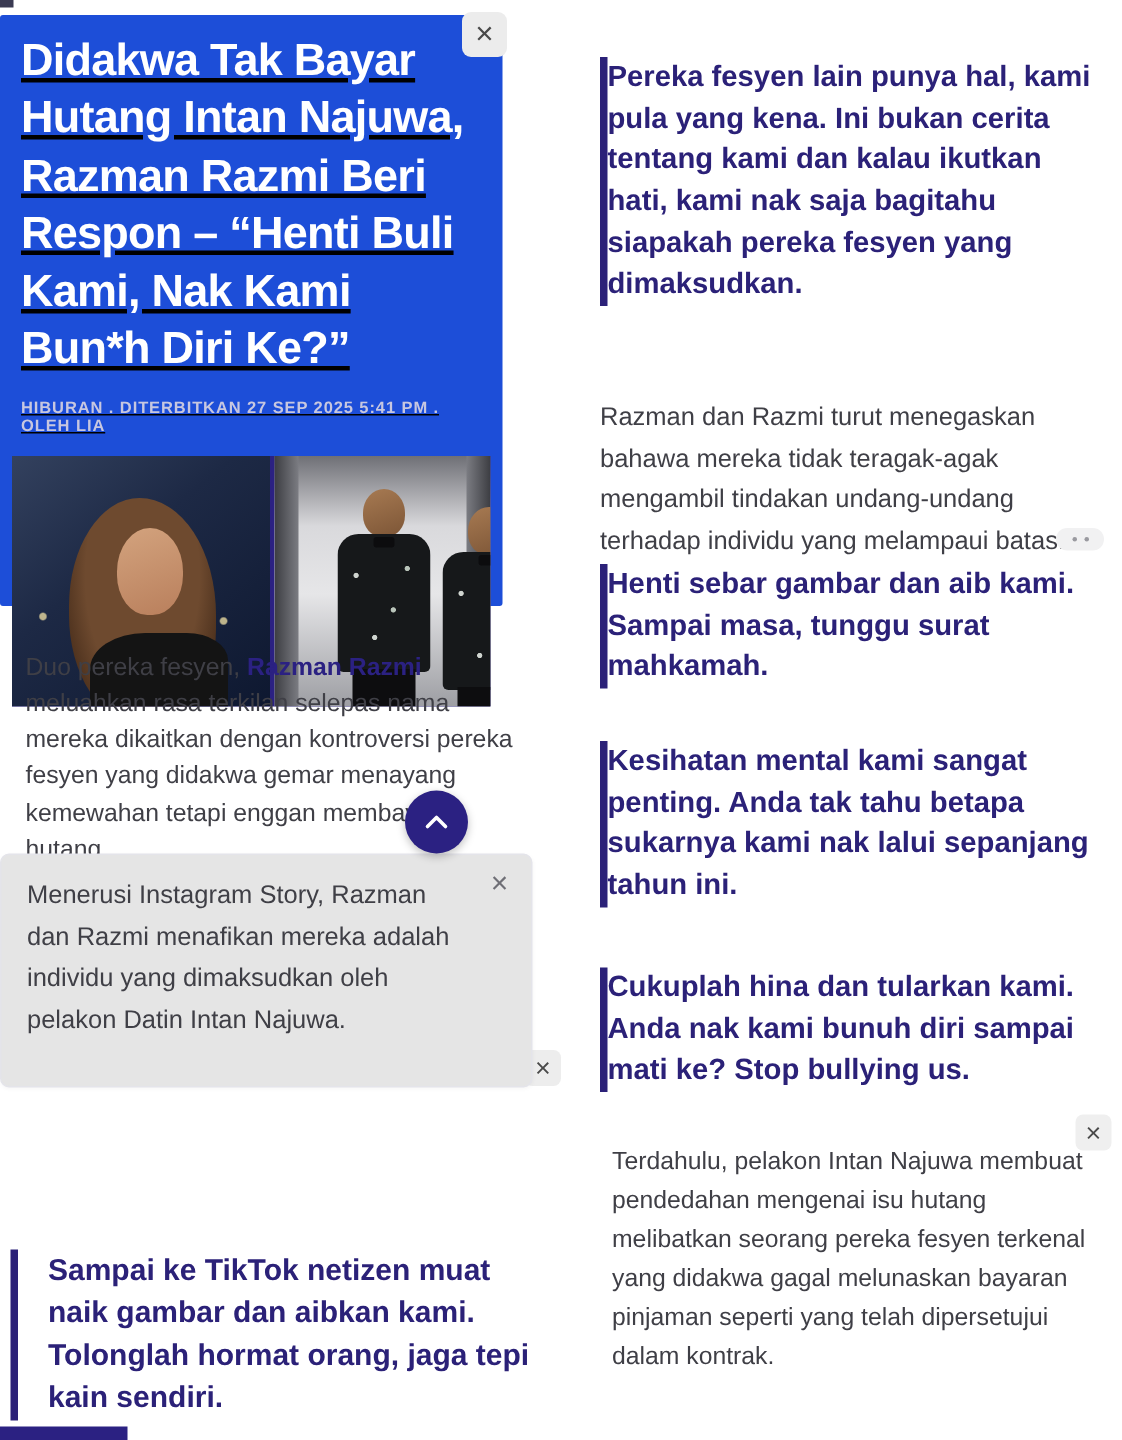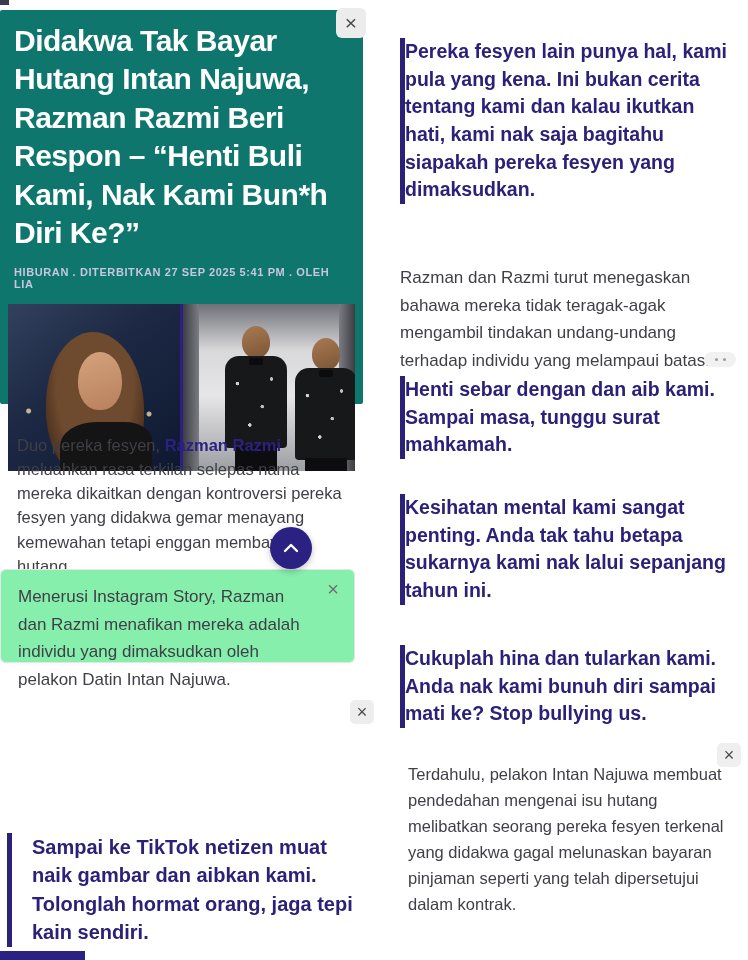--- a/index.html
+++ b/index.html
@@ -1,23 +1,24 @@
 <!DOCTYPE html>
 <html><head>
 <meta charset="utf-8">
 <style>
   html, body { margin: 0; padding: 0; background: #ffffff; }
   body { font-family: "Liberation Sans", sans-serif; }
   .layout { position: relative; width: 748px; height: 960px; background: #fff; overflow: hidden; }
 
   
   .hero {
-    position: absolute; left: 0; top: 10px; width: 363px; height: 394px;
-    background: #0f766e; box-sizing: border-box; padding: 12px 14px 0 14px;
+    position: absolute; left: 0; top: 10px; width: 335px; height: 394px;
+    background: #1d4ed8; box-sizing: border-box; padding: 12px 14px 0 14px;
     border-radius: 2px;
+    text-decoration: underline;
   }
   .hero-title {
     color: #ffffff; font-weight: 700; font-size: 30px; line-height: 1.28;
     letter-spacing: -0.5px; margin: 0; padding-right: 6px;
   }
   .hero-close {
     position: absolute; top: -2px; right: -3px; width: 30px; height: 30px;
     background: #ececec; border-radius: 6px; border: none; cursor: pointer;
     color: #4a4a4a; font-size: 21px; line-height: 30px; text-align: center; padding: 0;
   }
@@ -88,22 +89,22 @@
   .caption a { color: #2b2182; font-weight: 700; text-decoration: none; }
 
   .scroll-top-btn {
     position: absolute; left: 270px; top: 527px; width: 42px; height: 42px;
     border-radius: 50%; background: #2b2182; border: none; cursor: pointer;
     display: flex; align-items: center; justify-content: center; z-index: 5;
     box-shadow: 0 2px 6px rgba(0,0,0,.25);
   }
 
   .overlay-card {
-    position: absolute; left: 0; top: 569px; width: 355px; height: 94px;
-    background: #86efac; border: 1px solid #e4e4ea; border-radius: 6px;
+    position: absolute; left: 0; top: 569px; width: 355px; height: 156px;
+    background: #e5e5e5; border: 1px solid #e4e4ea; border-radius: 6px;
     box-sizing: border-box; padding: 13px 38px 0 17px; z-index: 4;
     box-shadow: 0 1px 3px rgba(0,0,0,.04);
   }
   .overlay-card .body-text { margin: 0; }
   .card-close {
     position: absolute; top: 8px; right: 10px; width: 22px; height: 22px;
     background: transparent; border: none; cursor: pointer; padding: 0;
     color: #6f6f76; font-size: 20px; line-height: 22px; text-align: center;
   }
 
@@ -203,20 +204,20 @@
 
   <blockquote class="quote rq quote-q2">Pereka fesyen lain punya hal, kami pula yang kena. Ini bukan cerita tentang kami dan kalau ikutkan hati, kami nak saja bagitahu siapakah pereka fesyen yang dimaksudkan.</blockquote>
 
   <p class="body-text para-3">Razman dan Razmi turut menegaskan bahawa mereka tidak teragak-agak mengambil tindakan undang-undang terhadap individu yang melampaui batas.</p>
 
   <button class="options-pill">
     <i></i>
       <i></i>
   </button>
 
-  <blockquote class="quote rq quote-q3">Henti sebar dengan dan aib kami. Sampai masa, tunggu surat mahkamah.</blockquote>
+  <blockquote class="quote rq quote-q3">Henti sebar gambar dan aib kami. Sampai masa, tunggu surat mahkamah.</blockquote>
   <blockquote class="quote rq quote-q5">Cukuplah hina dan tularkan kami. Anda nak kami bunuh diri sampai mati ke? Stop bullying us.</blockquote>
   <blockquote class="quote rq quote-q4">Kesihatan mental kami sangat penting. Anda tak tahu betapa sukarnya kami nak lalui sepanjang tahun ini.</blockquote>
 
   <p class="body-text para-4">Terdahulu, pelakon Intan Najuwa membuat pendedahan mengenai isu hutang melibatkan seorang pereka fesyen terkenal yang didakwa gagal melunaskan bayaran pinjaman seperti yang telah dipersetujui dalam kontrak.</p>
   <button class="close-sq close-p4">×</button>
 
 </div>
 
 </body></html>

